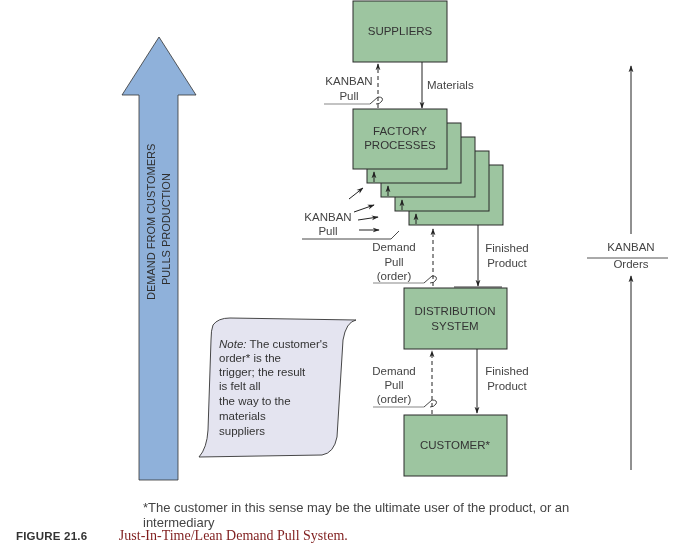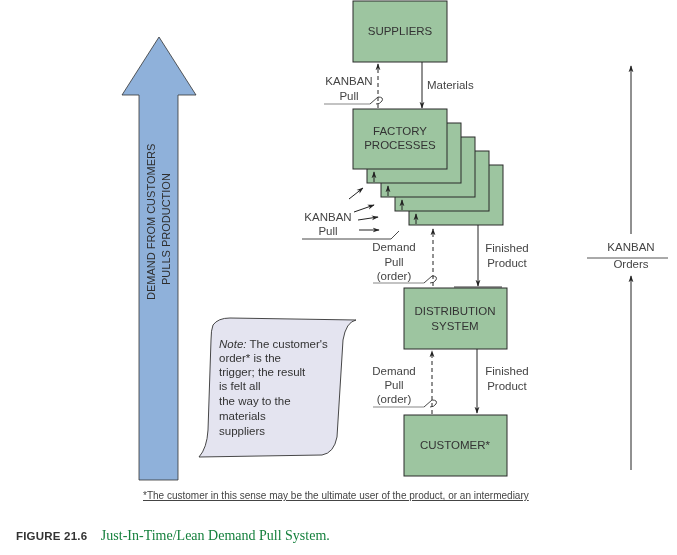--- a/index.html
+++ b/index.html
@@ -3,27 +3,27 @@
   <meta charset="utf-8">
   <style>
     html, body { margin: 0; padding: 0; background: #ffffff; }
     body { width: 677px; height: 555px; position: relative; overflow: hidden;
            font-family: "Liberation Sans", sans-serif; color: #3a3a3a; }
     #diagram { position: absolute; left: 0; top: 0; }
     .lbl { font-family: "Liberation Sans", sans-serif; font-size: 11.5px; fill: #444444; }
     .boxlbl { font-family: "Liberation Sans", sans-serif; font-size: 11.5px; fill: #333333; }
     .arrowtxt { font-family: "Liberation Sans", sans-serif; font-size: 11px; fill: #2e2e2e; }
     .note { font-family: "Liberation Sans", sans-serif; font-size: 11.5px; fill: #333333; }
-    .footnote { position: absolute; left: 143px; top: 488px; width: 480px;
-                font-size: 10px; line-height: 15px; color: #444444; text-decoration: underline; }
+    .footnote { position: absolute; left: 143px; top: 500px; width: 480px;
+                font-size: 13px; line-height: 15px; color: #444444; }
     .footnote .l2 { display: block; padding-left: 5px; }
     .caption { position: absolute; left: 16px; top: 528px; font-size: 13px; color: #222; }
     .caption .fig { font-family: "Liberation Sans", sans-serif; font-weight: bold;
-                    font-size: 11.5px; letter-spacing: 0.2px; margin-right: 10px; color: #333; }
-    .caption .title { font-family: "Liberation Serif", serif; font-size: 14px; color: #15803d; }
+                    font-size: 11.5px; letter-spacing: 0.2px; margin-right: 28px; color: #333; }
+    .caption .title { font-family: "Liberation Serif", serif; font-size: 14px; color: #7f1d1d; }
   </style>
 </head>
 <body>
 
 <svg id="diagram" width="677" height="555" viewBox="0 0 677 555" xmlns="http://www.w3.org/2000/svg">
   <defs>
     <marker id="ah" viewBox="0 0 10 10" refX="9" refY="5" markerWidth="7" markerHeight="7" orient="auto-start-reverse">
       <path d="M0,1.5 L10,5 L0,8.5 L3,5 Z" fill="#222"></path>
     </marker>
   </defs>

